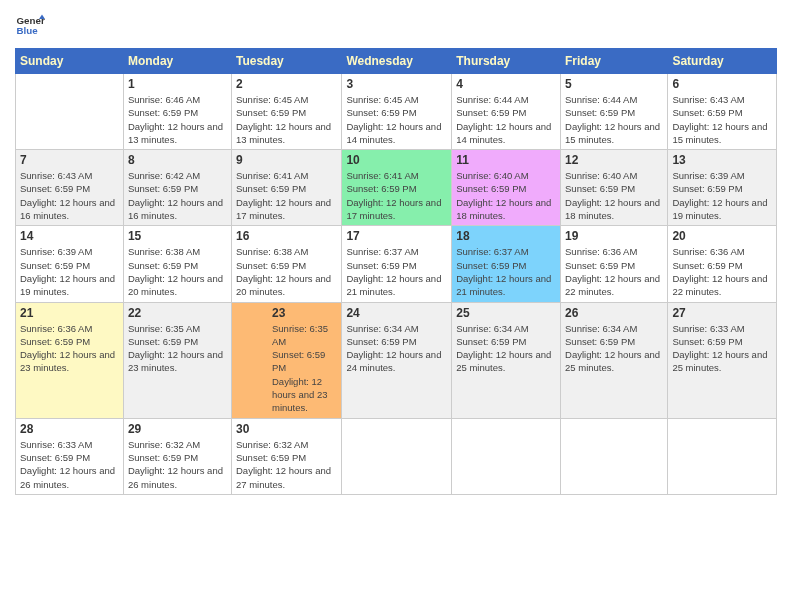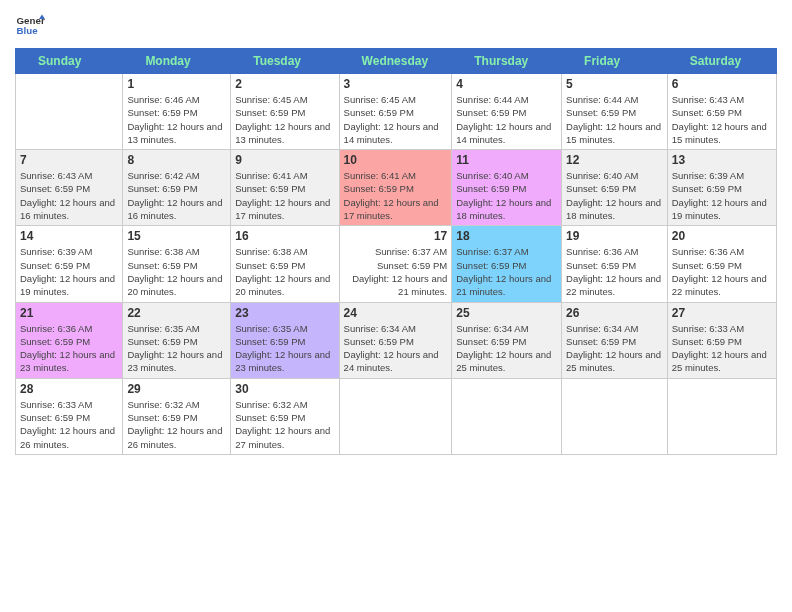--- a/index.html
+++ b/index.html
@@ -43,24 +43,24 @@
       font-size: 15px;
       color: #555;
     }
     .calendar {
       width: 100%;
       border-collapse: collapse;
       border: 1px solid #ccc;
     }
     .calendar th {
       background: #3a6bc4;
-      color: #86efac;
+      color: #fef9c3;
       font-size: 12px;
       font-weight: bold;
-      padding: 5px 22px;
+      padding: 5px 4px;
       text-align: left;
       border: 1px solid #3a6bc4;
     }
     .calendar td {
       vertical-align: top;
       border: 1px solid #ccc;
       padding: 3px 4px;
       width: 113px;
       min-height: 80px;
       background: #fff;
@@ -155,21 +155,21 @@
             <div class="day-info">Sunrise: 6:43 AM<br>Sunset: 6:59 PM<br>Daylight: 12 hours and 16 minutes.</div>
           </td>
           <td style="background: rgb(240, 240, 240);">
             <span class="day-num">8</span>
             <div class="day-info">Sunrise: 6:42 AM<br>Sunset: 6:59 PM<br>Daylight: 12 hours and 16 minutes.</div>
           </td>
           <td style="background: rgb(240, 240, 240);">
             <span class="day-num">9</span>
             <div class="day-info">Sunrise: 6:41 AM<br>Sunset: 6:59 PM<br>Daylight: 12 hours and 17 minutes.</div>
           </td>
-          <td style="background: #fca5a5;">
+          <td style="background: #86efac;">
             <span class="day-num">10</span>
             <div class="day-info">Sunrise: 6:41 AM<br>Sunset: 6:59 PM<br>Daylight: 12 hours and 17 minutes.</div>
           </td>
           <td style="background: #f0abfc; margin-left: 23px;">
             <span class="day-num">11</span>
             <div class="day-info">Sunrise: 6:40 AM<br>Sunset: 6:59 PM<br>Daylight: 12 hours and 18 minutes.</div>
           </td>
           <td style="background: rgb(240, 240, 240);">
             <span class="day-num">12</span>
             <div class="day-info">Sunrise: 6:40 AM<br>Sunset: 6:59 PM<br>Daylight: 12 hours and 18 minutes.</div>
@@ -185,47 +185,47 @@
             <div class="day-info">Sunrise: 6:39 AM<br>Sunset: 6:59 PM<br>Daylight: 12 hours and 19 minutes.</div>
           </td>
           <td style="background: rgb(255, 255, 255);">
             <span class="day-num">15</span>
             <div class="day-info">Sunrise: 6:38 AM<br>Sunset: 6:59 PM<br>Daylight: 12 hours and 20 minutes.</div>
           </td>
           <td style="background: rgb(255, 255, 255);">
             <span class="day-num">16</span>
             <div class="day-info">Sunrise: 6:38 AM<br>Sunset: 6:59 PM<br>Daylight: 12 hours and 20 minutes.</div>
           </td>
-          <td style="background: rgb(255, 255, 255); text-align: right;">
+          <td style="background: rgb(255, 255, 255);">
             <span class="day-num">17</span>
             <div class="day-info">Sunrise: 6:37 AM<br>Sunset: 6:59 PM<br>Daylight: 12 hours and 21 minutes.</div>
           </td>
           <td style="background: #7dd3fc;">
             <span class="day-num">18</span>
             <div class="day-info">Sunrise: 6:37 AM<br>Sunset: 6:59 PM<br>Daylight: 12 hours and 21 minutes.</div>
           </td>
           <td style="background: rgb(255, 255, 255);">
             <span class="day-num">19</span>
             <div class="day-info">Sunrise: 6:36 AM<br>Sunset: 6:59 PM<br>Daylight: 12 hours and 22 minutes.</div>
           </td>
           <td style="background: rgb(255, 255, 255); margin-top: 20px;">
             <span class="day-num">20</span>
             <div class="day-info">Sunrise: 6:36 AM<br>Sunset: 6:59 PM<br>Daylight: 12 hours and 22 minutes.</div>
           </td>
         </tr>
         <tr>
-          <td style="background: #f0abfc;">
+          <td style="background: #fef9c3;">
             <span class="day-num">21</span>
             <div class="day-info">Sunrise: 6:36 AM<br>Sunset: 6:59 PM<br>Daylight: 12 hours and 23 minutes.</div>
           </td>
           <td style="background: rgb(240, 240, 240);">
             <span class="day-num">22</span>
             <div class="day-info">Sunrise: 6:35 AM<br>Sunset: 6:59 PM<br>Daylight: 12 hours and 23 minutes.</div>
           </td>
-          <td style="background: #c4b5fd;">
+          <td style="background: #fdba74; padding-left: 40px;">
             <span class="day-num">23</span>
             <div class="day-info">Sunrise: 6:35 AM<br>Sunset: 6:59 PM<br>Daylight: 12 hours and 23 minutes.</div>
           </td>
           <td style="background: rgb(240, 240, 240);">
             <span class="day-num">24</span>
             <div class="day-info">Sunrise: 6:34 AM<br>Sunset: 6:59 PM<br>Daylight: 12 hours and 24 minutes.</div>
           </td>
           <td style="background: rgb(240, 240, 240);">
             <span class="day-num">25</span>
             <div class="day-info">Sunrise: 6:34 AM<br>Sunset: 6:59 PM<br>Daylight: 12 hours and 25 minutes.</div>

